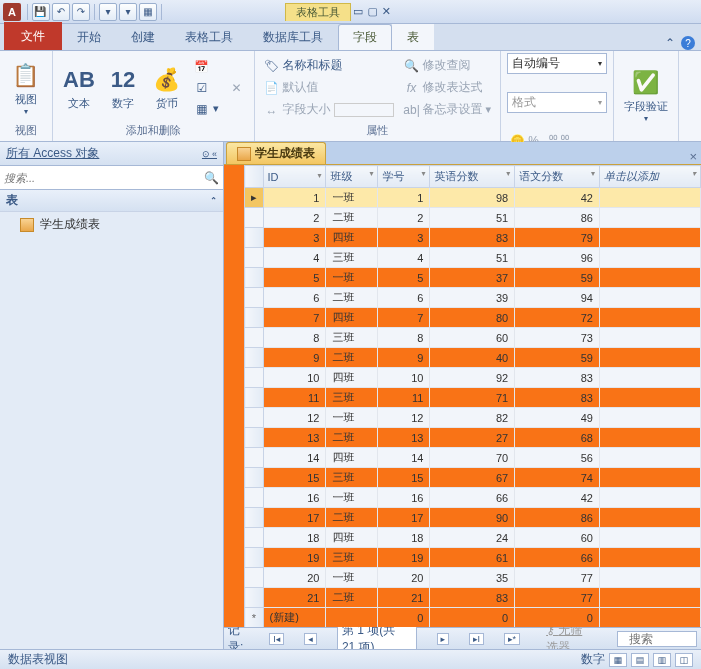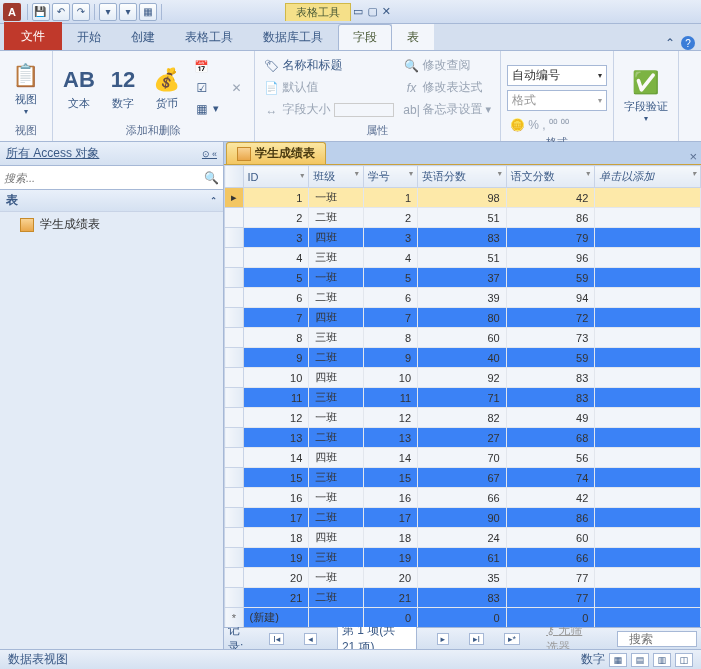--- a/index.html
+++ b/index.html
@@ -42,21 +42,21 @@
 .nav-search input{flex:1;border:none;outline:none;font-style:italic;color:#888;font-size:11px;}
 .nav-group-h{height:22px;background:linear-gradient(#e9f0fa,#d5e1f1);border-bottom:1px solid #c8d3e6;display:flex;align-items:center;padding:0 6px;color:#3b5a86;font-weight:bold;}
 .nav-group-h .chevup{margin-left:auto;font-size:8px;}
 .nav-item{padding:4px 8px 4px 20px;display:flex;align-items:center;gap:6px;color:#333;}
 .tbl-icon{width:14px;height:14px;background:linear-gradient(#f9d393,#e9a74a);border:1px solid #c78a2a;}
 
 .main{flex:1;display:flex;flex-direction:column;background:#bcd0eb;}
 .tabbar{height:22px;display:flex;align-items:flex-end;padding-left:2px;}
 .doc-tab{background:linear-gradient(#fbe7a3,#f3c662);border:1px solid #c9a13d;border-bottom:none;padding:2px 10px;border-radius:3px 3px 0 0;display:flex;align-items:center;gap:4px;font-weight:bold;color:#4a3a10;}
 .close-x{margin-left:auto;margin-right:4px;color:#5a6f92;cursor:pointer;font-size:13px;}
-.grid-wrap{flex:1;background:#3b82f6;border-top:1px solid #c9a13d;overflow:hidden;position:relative;}
+.grid-wrap{flex:1;background:#f97316;border-top:1px solid #c9a13d;overflow:hidden;position:relative;padding-left:20px;}
 table{border-collapse:collapse;width:100%;}
 th{background:linear-gradient(#f4f7fb,#e2eaf5);border:1px solid #c8d3e6;padding:3px 4px;font-weight:normal;color:#3b5a86;font-size:11px;text-align:left;white-space:nowrap;}
 th .drop{font-size:8px;color:#888;float:right;}
 td{border:1px solid #e2e6ed;padding:2px 6px;font-size:11px;color:#333;height:18px;}
 td.num{text-align:right;}
 tr.selected td{background:#fde9a9;}
 tr.alt td{background:#f2f5fa;}
 .rowhdr{width:18px;background:linear-gradient(90deg,#f4f7fb,#e2eaf5);border:1px solid #c8d3e6;}
 .rowhdr.sel{background:#f3c662;}
 .rowhdr.star{text-align:center;color:#666;}
@@ -173,21 +173,21 @@
               <span class="icon-s" style="font-style:italic;">fx</span>
               <span>修改表达式</span>
             </div>
         <div class="small-btn dis"><span class="icon-s">ab|</span><span>备忘录设置</span>▾</div>
       </div>
     </div>
     <div class="rgroup-label">属性</div>
   </div>
   <div class="rgroup">
     <div class="rgroup-body">
-      <div class="col" style="gap:4px;margin-top:12px;">
+      <div class="col" style="gap:18px;">
         <div class="combo">
               <span>自动编号</span>
               <span style="font-size:8px;">▾</span>
             </div>
         <div class="combo" style="color:#999;">
               <span>格式</span>
               <span style="font-size:8px;">▾</span>
             </div>
         <div class="small-btn dis">
               <span>🪙 %  ,  ⁰⁰ ⁰⁰</span>

